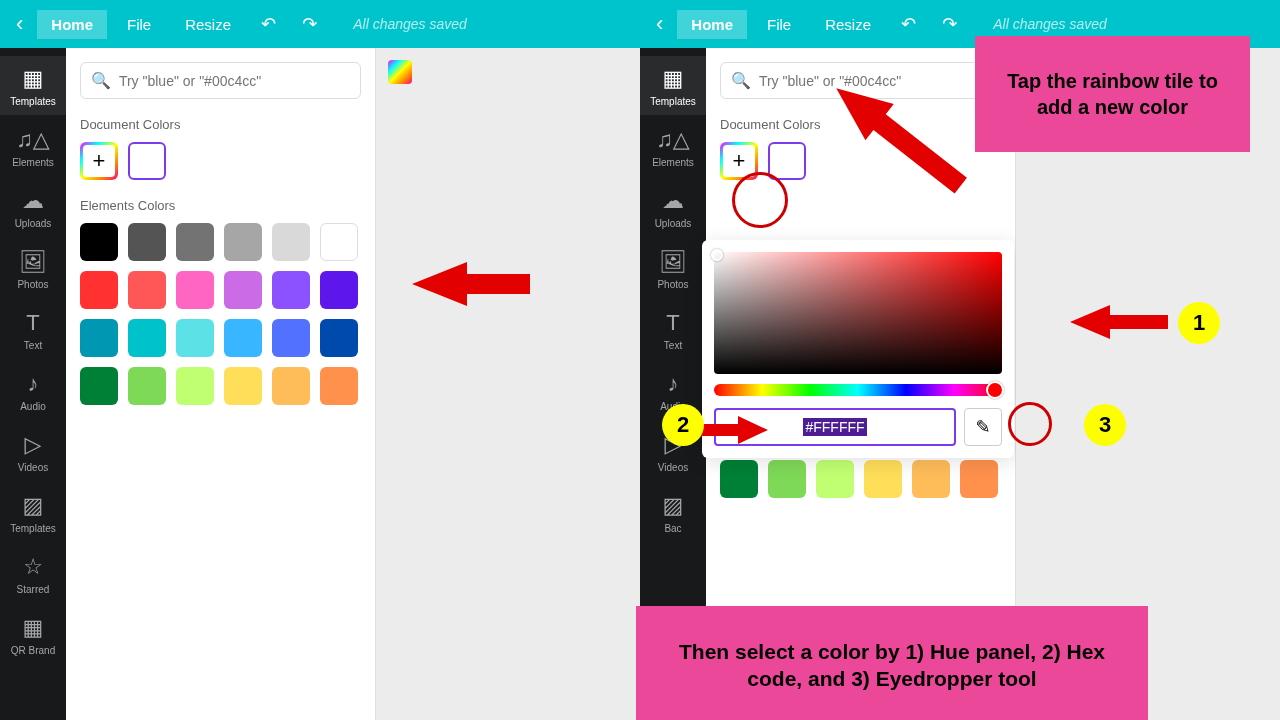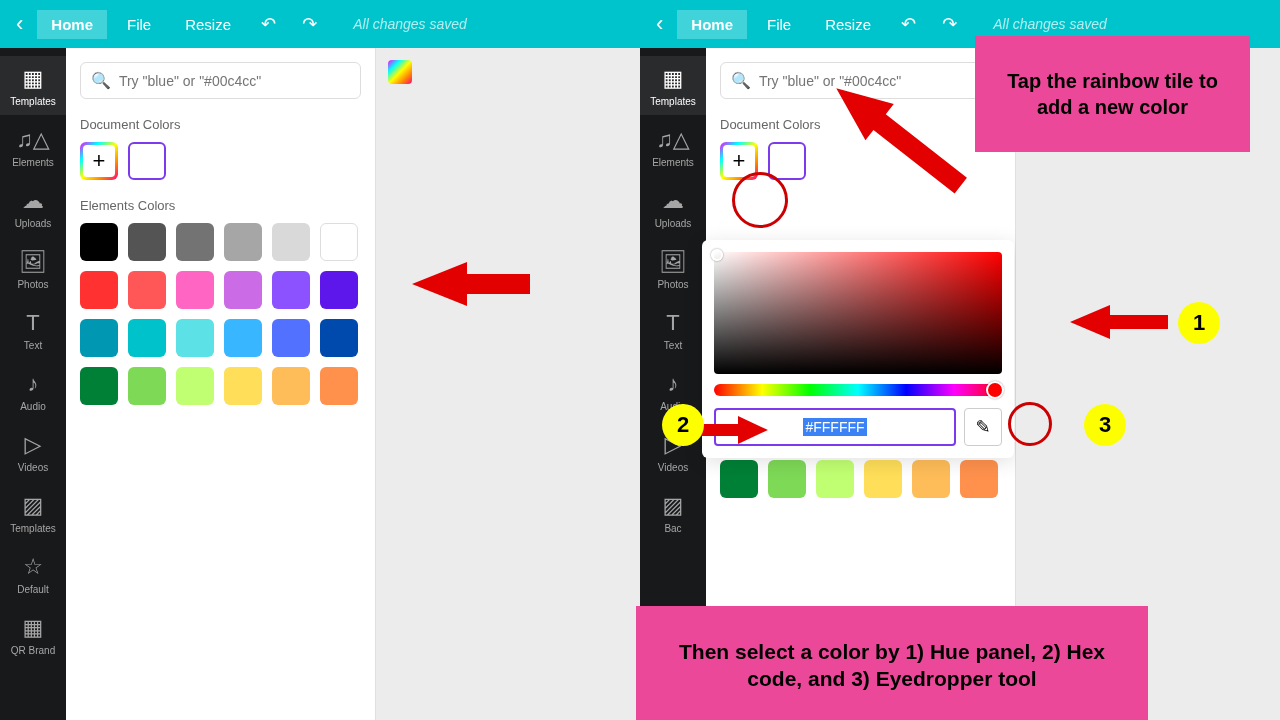--- a/index.html
+++ b/index.html
@@ -36,21 +36,21 @@
 .big-arrow svg { display: block; }
 .circle-mark { position: absolute; border: 3px solid #cc0000; border-radius: 50%; }
 .num-badge { position: absolute; width: 42px; height: 42px; border-radius: 50%; background: #fdff00; display: flex; align-items: center; justify-content: center; font-size: 22px; font-weight: 700; }
 .picker { position: absolute; left: 12px; top: 200px; width: 305px; background: #fff; border-radius: 6px; padding: 12px; box-shadow: 0 4px 20px rgba(0,0,0,0.12); }
 .satval { width: 100%; height: 122px; border-radius: 4px; background: linear-gradient(to top, #000, transparent), linear-gradient(to right, #fff, #ff0000); position: relative; }
 .satval .dot { position: absolute; top: -3px; left: -3px; width: 12px; height: 12px; border: 2px solid #fff; border-radius: 50%; box-shadow: 0 0 2px rgba(0,0,0,0.5); }
 .hue-bar { width: 100%; height: 12px; border-radius: 6px; margin-top: 10px; background: linear-gradient(to right,#ff0000,#ffff00,#00ff00,#00ffff,#0000ff,#ff00ff,#ff0000); position: relative; }
 .hue-bar .knob { position: absolute; right: -2px; top: -3px; width: 18px; height: 18px; border-radius: 50%; background: #ff0000; border: 2px solid #fff; box-shadow: 0 0 2px rgba(0,0,0,0.4); }
 .hex-row { display: flex; gap: 8px; margin-top: 12px; align-items: center; }
 .hex-input { flex: 1; border: 2px solid #7c3aed; border-radius: 4px; padding: 8px; text-align: center; }
-.hex-input span { background: #3b82f6; color: #fff; padding: 1px 2px; font-size: 14px; }
+.hex-input span { background: #4c1d95; color: #fff; padding: 1px 2px; font-size: 14px; }
 .eyedrop { width: 38px; height: 38px; border: 1px solid #ccc; border-radius: 4px; display: flex; align-items: center; justify-content: center; font-size: 18px; }
 .right .panel { padding-top: 14px; }
 .right .swatches { margin-top: 232px; }
 </style>
 </head>
 <body>
 
 <div class="half left">
   <div class="topbar">
     <span class="arrow-back">‹</span>
@@ -63,21 +63,21 @@
   </div>
   <div class="sidenav" id="sidenav-left">
       <div class="item active"><span class="icn">▦</span><span>Templates</span></div>
       <div class="item"><span class="icn">♫△</span><span>Elements</span></div>
       <div class="item"><span class="icn">☁</span><span>Uploads</span></div>
       <div class="item"><span class="icn">🖼</span><span>Photos</span></div>
       <div class="item"><span class="icn">T</span><span>Text</span></div>
       <div class="item"><span class="icn">♪</span><span>Audio</span></div>
       <div class="item"><span class="icn">▷</span><span>Videos</span></div>
       <div class="item"><span class="icn">▨</span><span>Templates</span></div>
-      <div class="item"><span class="icn">☆</span><span>Default</span></div>
+      <div class="item"><span class="icn">☆</span><span>Starred</span></div>
       <div class="item"><span class="icn">▦</span><span>QR Brand</span></div>
     </div>
   <div class="panel">
     <div class="search">
       <span>🔍</span>
       <input placeholder="Try &quot;blue&quot; or &quot;#00c4cc&quot;" style="">
     </div>
     <div class="sect-title">Document Colors</div>
     <div class="doc-colors">
       <div class="add-tile">

